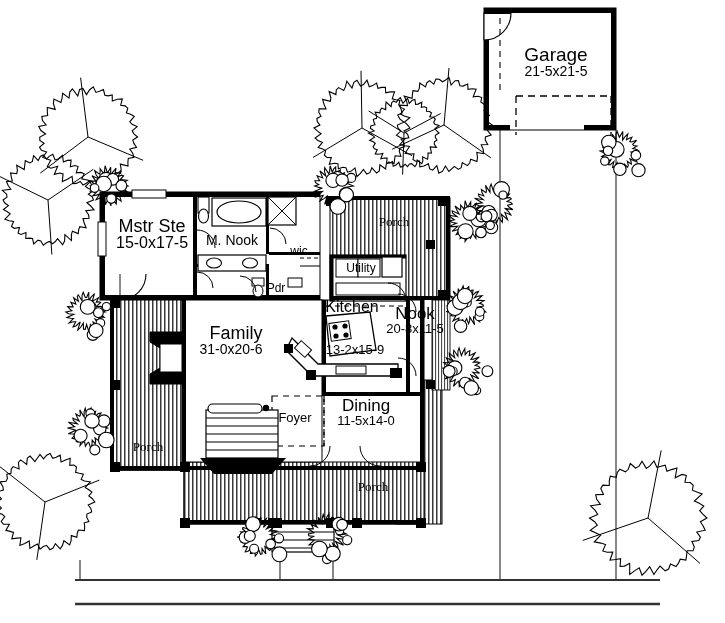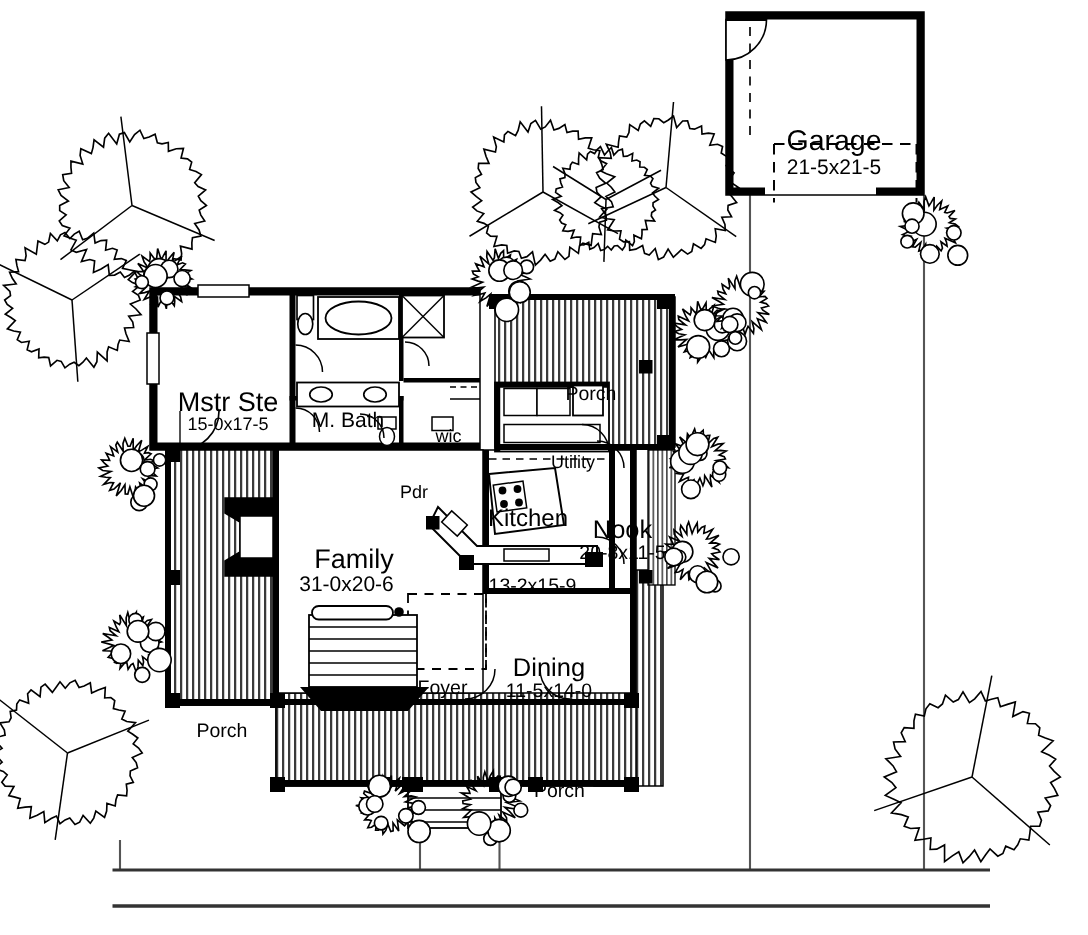--- a/index.html
+++ b/index.html
@@ -13,38 +13,37 @@
   #plan-svg{position:absolute;left:0;top:0;width:725px;height:623px;}
   .lbl{
     position:absolute;
     color:#000000;
     font-family:"Liberation Sans",sans-serif;
     white-space:nowrap;
     line-height:1.02;
     text-align:center;
     transform:translate(-50%,-50%);
     pointer-events:none;
-    margin-top:40px;
   }
   .lbl .nm{display:block;font-weight:400;}
   .lbl .dim{display:block;font-weight:400;}
   .s-garage .nm{font-size:19px;}
   .s-garage .dim{font-size:14px;}
   .s-mstr .nm{font-size:18px;}
-  .s-mstr .dim{font-size:12px;}
+  .s-mstr .dim{font-size:16px;}
   .s-family .nm{font-size:18px;}
   .s-family .dim{font-size:14px;}
   .s-dining .nm{font-size:17px;text-align:center;}
   .s-dining .dim{font-size:13px;}
   .s-nook .nm{font-size:17px;}
   .s-nook .dim{font-size:13px;}
   .s-kdim{font-size:13px;}
   .s-mbath{font-size:14px;}
   .s-sm{font-size:12px;}
-  .s-porch{font-size:13px;}
+  .s-porch{font-size:13px;font-family:Liberation Serif, serif;}
   .s-foyer{font-size:13px;}
   .s-util{font-size:12px;}
 </style>
 </head>
 <body>
 
 <div id="plan-root">
 
   <svg id="plan-svg" viewBox="0 0 725 623">
     <defs>
@@ -423,23 +422,23 @@
         <span class="dim">11-5x14-0</span>
       </div>
       <div class="lbl s-nook" style="left: 415px; top: 320px;">
         <span class="nm">Nook</span>
         <span class="dim">20-8x11-5</span>
       </div>
     </div>
   <div id="labels-plain">
       <div class="lbl s-kitchen" style="left: 352px; top: 307px;">Kitchen</div>
       <div class="lbl s-kdim" style="left: 355px; top: 350px;">13-2x15-9</div>
-      <div class="lbl s-mbath" style="left: 232px; top: 240px;">M. Bath</div>
+      <div class="lbl s-mbath" style="left: 232px; top: 240px;">M. Nook</div>
       <div class="lbl s-sm" style="left: 299px; top: 251px;">wic</div>
       <div class="lbl s-sm" style="left: 276px; top: 288px;">Pdr</div>
-      <div class="lbl s-util" style="left: 382px; top: 268px;">Utility</div>
+      <div class="lbl s-util" style="left: 361px; top: 268px;">Utility</div>
       <div class="lbl s-foyer" style="left: 295px; top: 418px;">Foyer</div>
       <div class="lbl s-porch" style="left: 394px; top: 222px;">Porch</div>
       <div class="lbl s-porch" style="left: 148px; top: 447px;">Porch</div>
       <div class="lbl s-porch" style="left: 373px; top: 487px;">Porch</div>
     </div>
 
 </div>
 
 </body></html>

